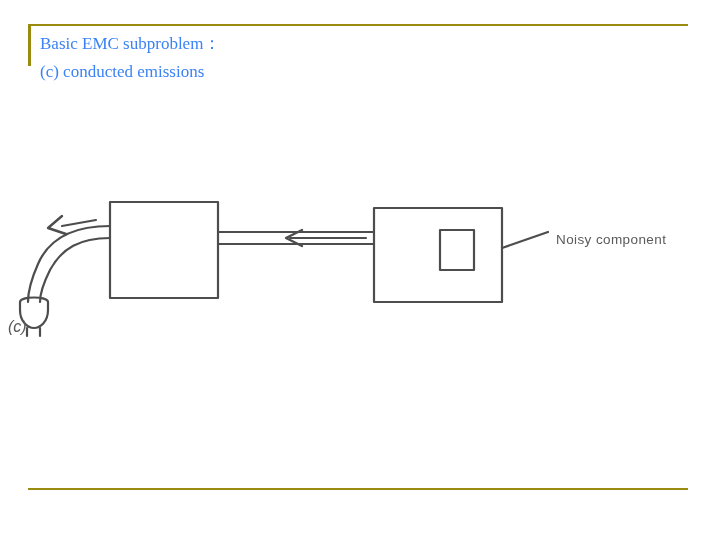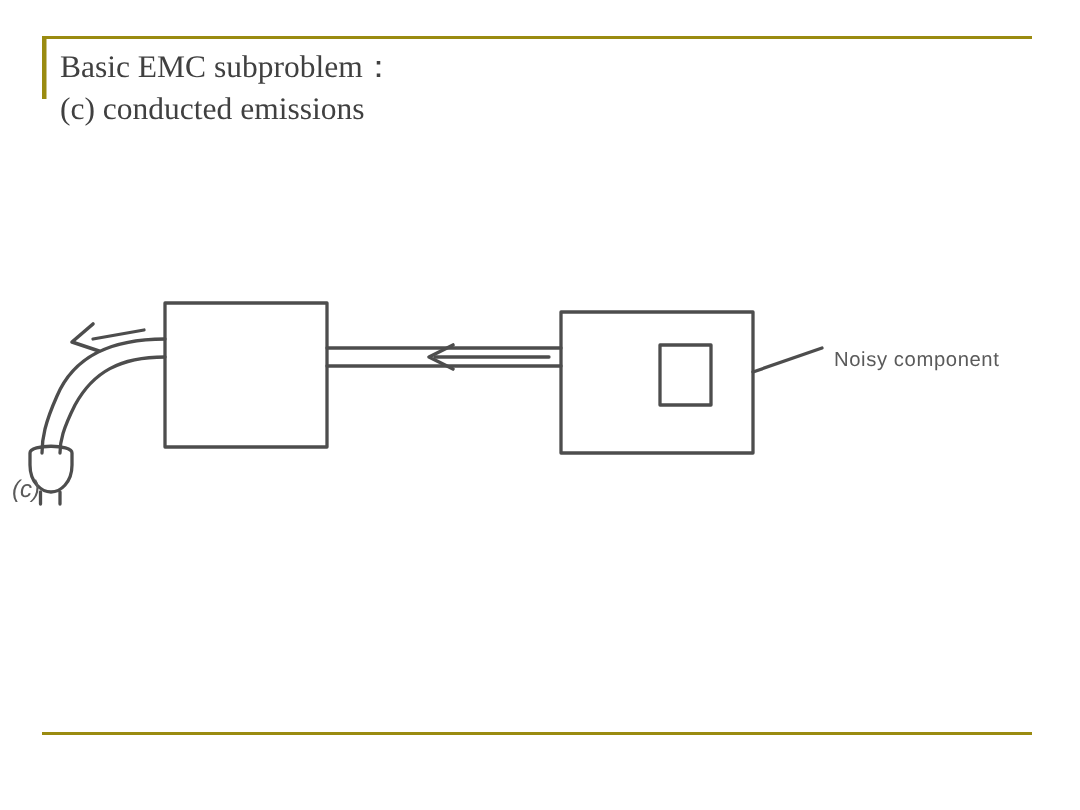--- a/index.html
+++ b/index.html
@@ -36,23 +36,23 @@
     top: 0;
     width: 3px;
     height: 42px;
     background: #9a8b10;
   }
   #title-text {
     position: absolute;
     left: 12px;
     top: 6px;
     width: 640px;
-    font-size: 21px;
+    font-size: 17px;
     line-height: 28px;
-    color: #404040;
+    color: #3b82f6;
     font-family: "Liberation Serif", serif;
     white-space: pre-line;
   }
 
   
   #bottom-rule {
     position: absolute;
     left: 28px;
     top: 488px;
     width: 660px;

